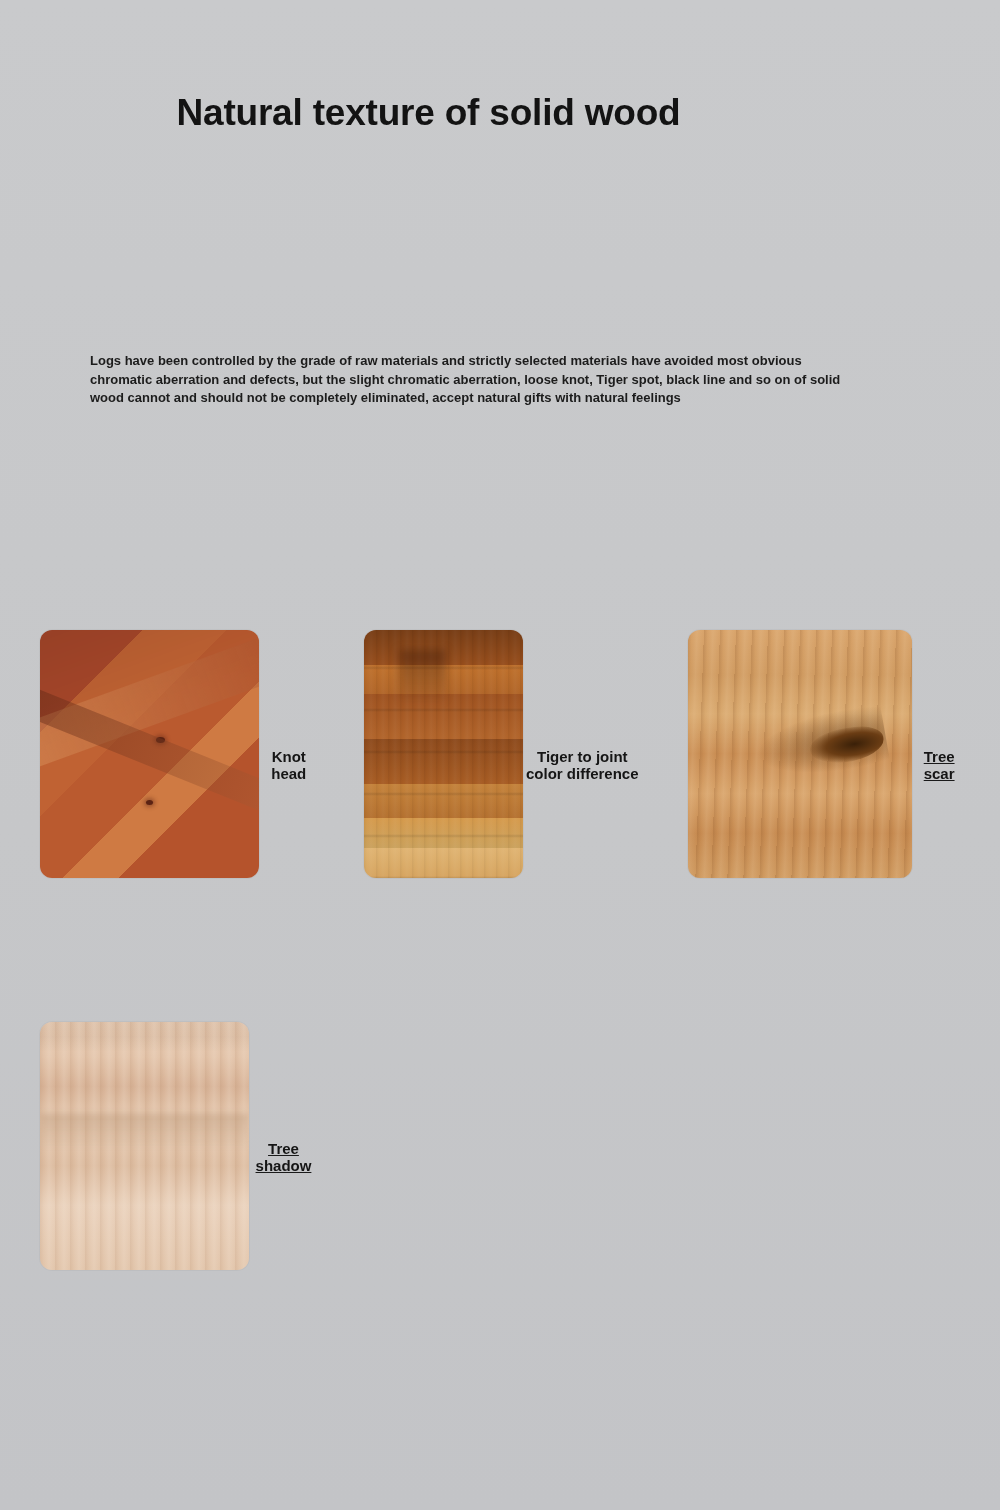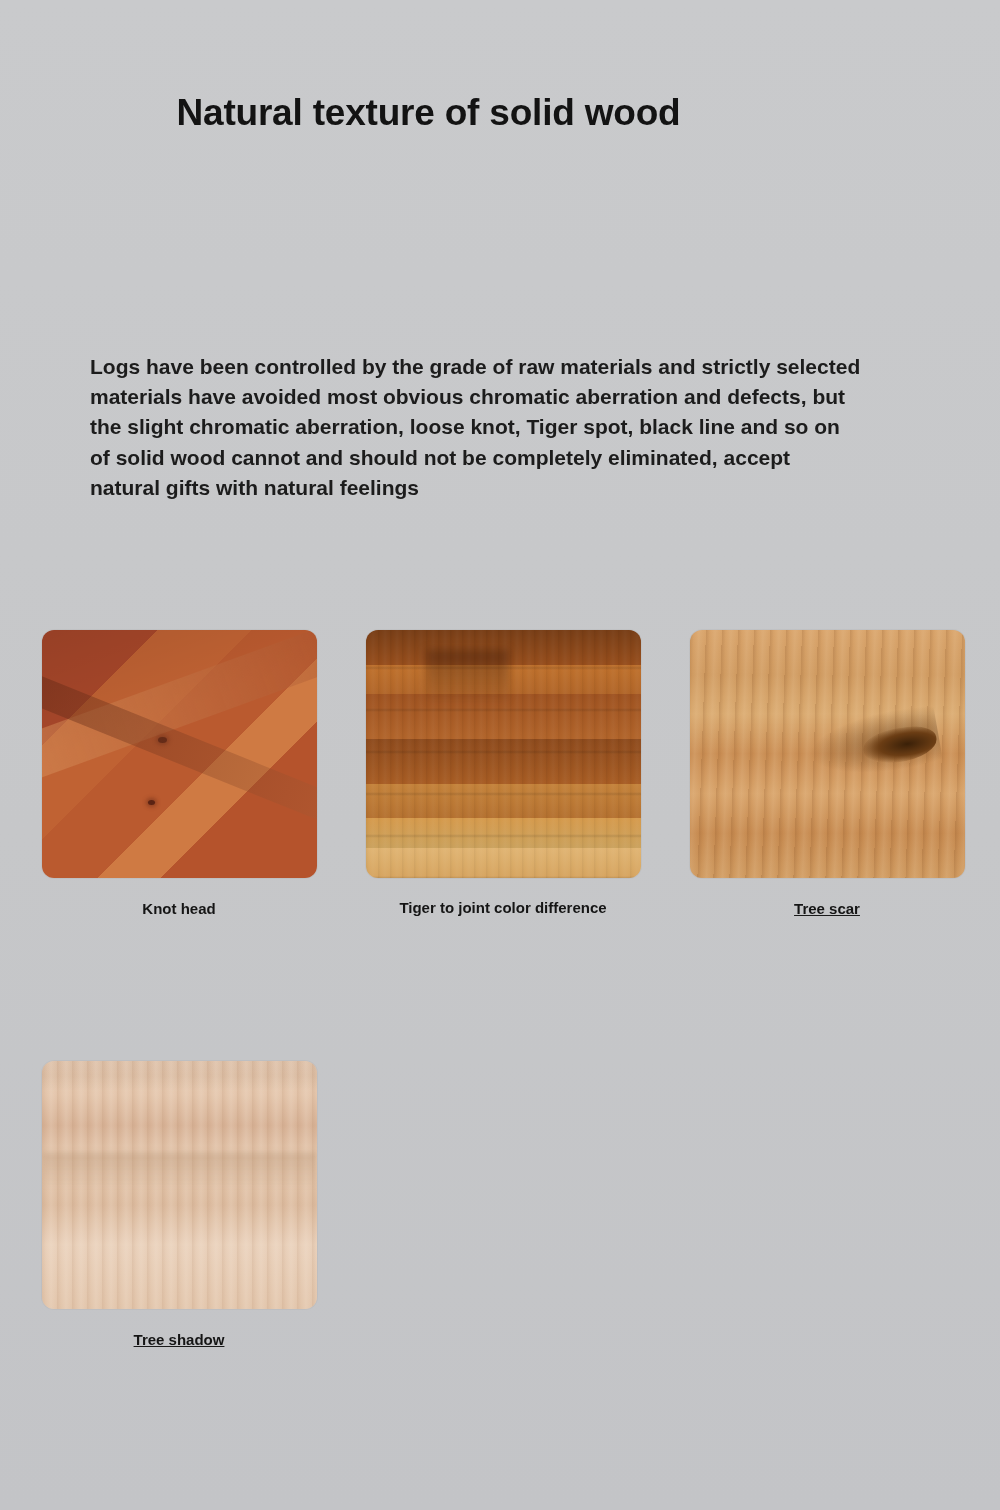--- a/index.html
+++ b/index.html
@@ -30,21 +30,21 @@
     font-size: 37px;
     font-weight: bold;
     letter-spacing: -0.2px;
     color: #131313;
   }
   .intro {
     position: absolute;
     top: 352px;
     left: 90px;
     width: 775px;
-    font-size: 21px;
+    font-size: 13px;
     font-weight: bold;
     line-height: 1.44;
     color: #1c1c1c;
   }
   .grid {
     position: absolute;
     top: 630px;
     left: 40px;
     width: 930px;
   }
@@ -52,21 +52,21 @@
     display: flex;
     justify-content: flex-start;
   }
   .row.row2 {
     margin-top: 144px;
   }
   .cell {
     width: 278px;
     margin-right: 46px;
     display: flex;
-    flex-direction: column;
+    flex-direction: row;
     align-items: center;
   }
   .cell:last-child { margin-right: 0; text-decoration: underline; }
   .swatch {
     width: 275px;
     height: 248px;
     border-radius: 12px;
     position: relative;
     overflow: hidden;
     box-shadow: 0 0 0 1px rgba(0,0,0,0.03);

